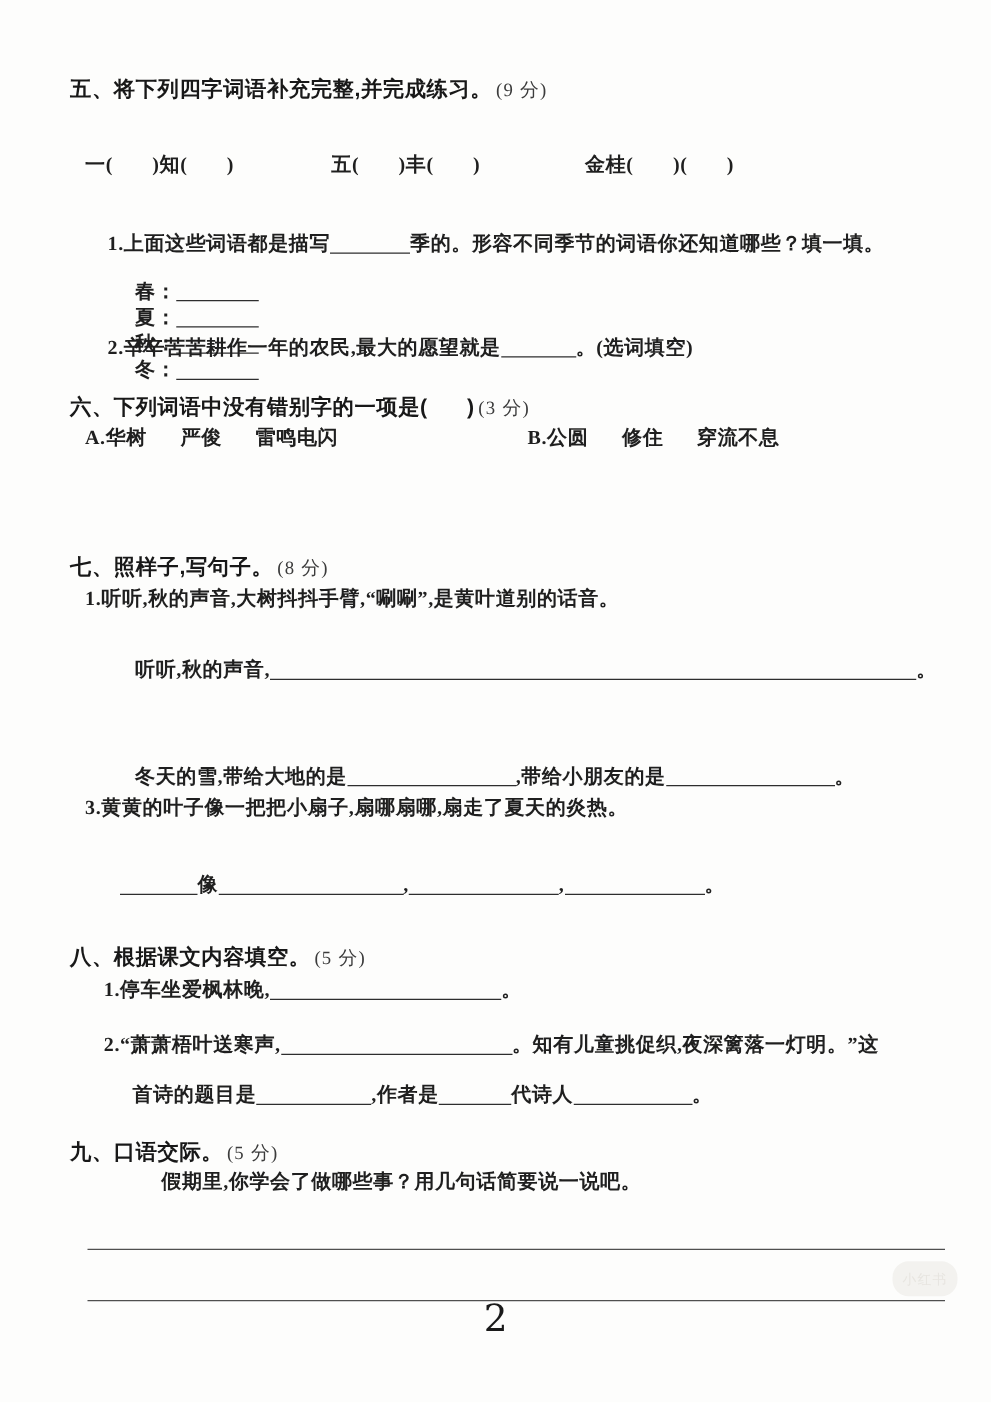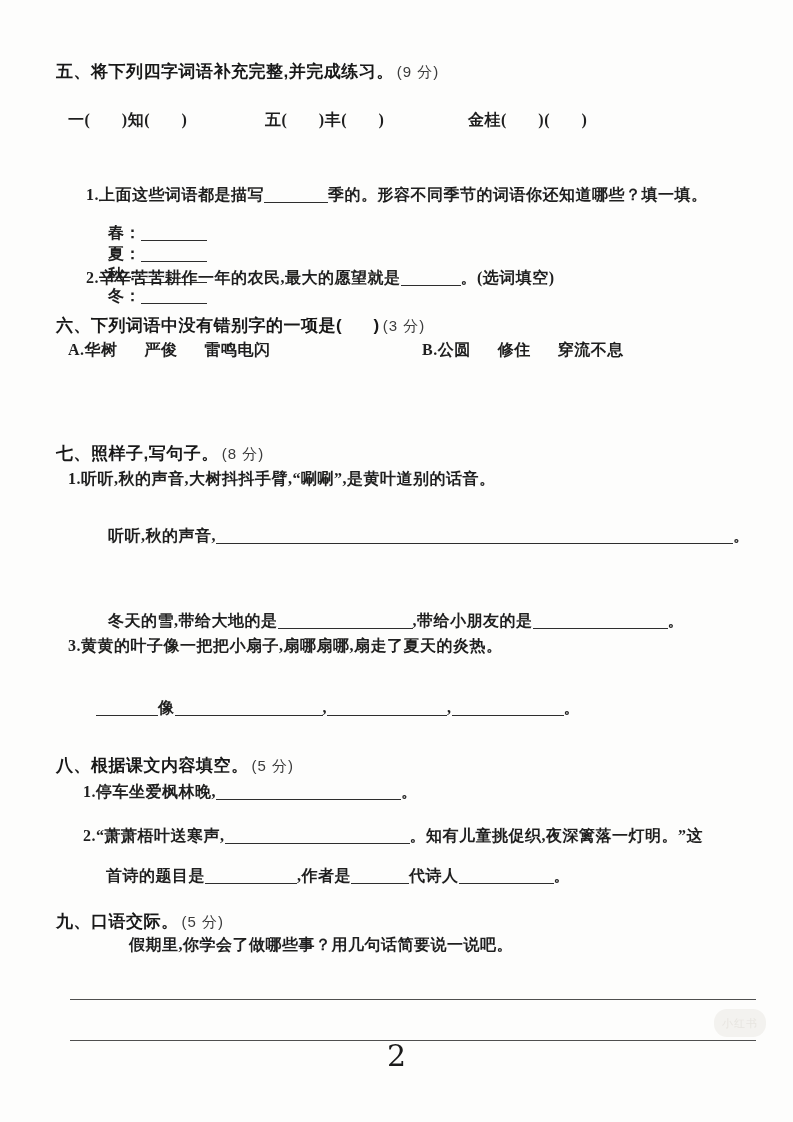--- a/index.html
+++ b/index.html
@@ -11,21 +11,21 @@
     font-family:"Liberation Serif",serif;
   }
   .line{position:absolute;white-space:pre;}
   
   .t{
     font-family:"Liberation Sans",sans-serif;
     font-weight:700;font-size:17px;color:#181818;letter-spacing:0.5px;
   }
   
   .score{
-    font-family:Liberation Sans, sans-serif;
+    font-family:Liberation Serif, serif;
     font-weight:400;font-size:15px;color:#3c3c3c;padding-left:3px;letter-spacing:1px;
   }
   
   .b{
     font-family:"Liberation Serif",serif;
     font-weight:600;font-size:16px;color:#1f1f1f;letter-spacing:0.5px;
   }
   .cell{position:absolute;top:0;}
   .blank{
     display:inline-block;
@@ -54,21 +54,21 @@
 </head>
 <body>
 
 <div class="page">
 
   <div class="line" style="top:42px;left:40px;">
     <span class="t">五、将下列四字词语补充完整,并完成练习。</span><span class="score">(9 分)</span>
   </div>
 
 
-  <div class="line" style="top:110px;left:0;width:776px;">
+  <div class="line" style="top:122px;left:0;width:776px;">
     <span class="cell b" style="left:68px;">一(       )知(       )</span>
     <span class="cell b" style="left:265px;">五(       )丰(       )</span>
     <span class="cell b" style="left:468px;">金桂(       )(       )</span>
   </div>
 
   <div class="line b" style="top:167px;left:68px;">
     <span>1.上面这些词语都是描写</span><span class="blank" style="width:64px;"></span><span>季的。形容不同季节的词语你还知道哪些？填一填。</span>
   </div>
 
   <div class="line b" style="top:205px;left:90px;">

